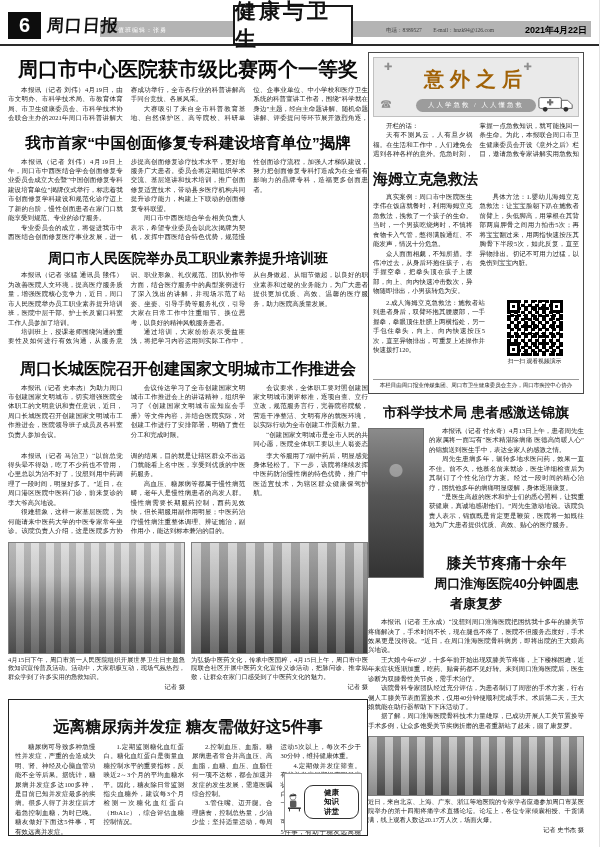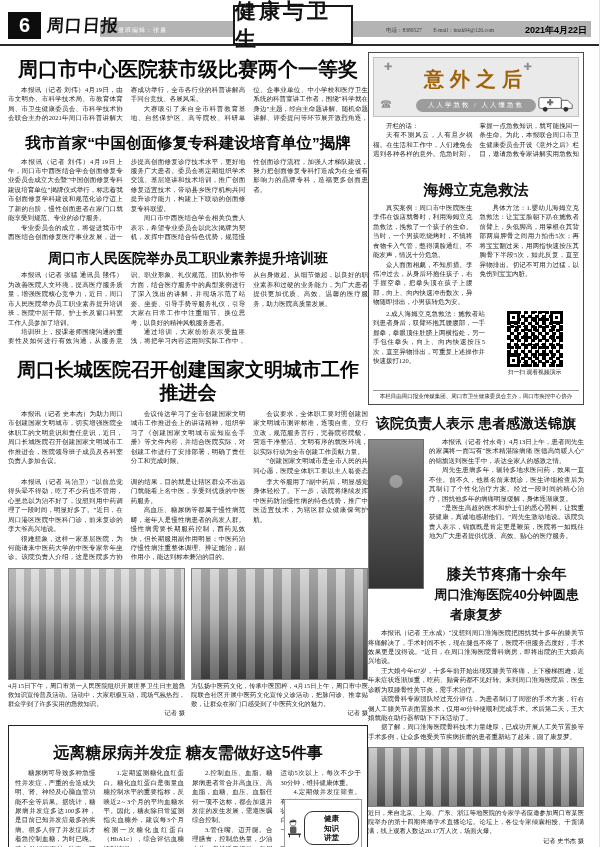--- a/index.html
+++ b/index.html
@@ -21,21 +21,21 @@
   .contact{position:absolute;left:386px;top:27px;font-size:5.5px;color:#414141;white-space:nowrap}
   .contact span{margin-right:10px}
   .date{position:absolute;right:12px;top:24px;font:700 9px "Liberation Sans",sans-serif;color:#000}
 
   
   .main{display:flex;padding:6px 8px 0}
   .colL{width:360px;height:795px;overflow:hidden}
   .colR{width:216px;height:795px;overflow:hidden}
 
   .t{font-family:"Liberation Sans",sans-serif;font-weight:700;text-align:center;margin:5px 0 4px;line-height:1.2;color:#090909}
-  .t1{font-size:20px}.t2{font-size:15.5px}.t3{font-size:14px}.t4{font-size:19px}.t5{font-size:17px}
+  .t1{font-size:20px}.t2{font-size:15.5px}.t3{font-size:14px}.t4{font-size:16px}.t5{font-size:17px}
   .body{font-size:6.5px;line-height:1.45;text-align:justify;color:#1d1d1d;overflow:hidden}
   .body p{margin:0;text-indent:2em}
   .c3{column-count:3;column-gap:8px;column-fill:auto}
   .c2{column-count:2;column-gap:7px;column-fill:auto}
   .c4{column-count:4;column-gap:8px;column-fill:auto}
   .hA{height:44px}.hB{height:88px}.hC{height:84px}.hD{height:68px}.hE{height:86px}
 
   
   .photorow{display:flex;gap:6px;margin-top:5px}
   figure{margin:0;flex:1}
@@ -63,21 +63,21 @@
   .banner{position:relative;height:58px;background:#eaeaea;border:1px solid #c0c0c0;text-align:center;overflow:hidden}
   .b-title{font:900 20px "Liberation Sans",sans-serif;letter-spacing:6px;margin-top:8px;color:#a16207}
   .b-pill{display:inline-block;background:#9c9c9c;color:#fff;border-radius:8px;font-size:6.5px;
           letter-spacing:2px;padding:2px 12px;margin-top:3px}
   .deco{position:absolute;color:#8e8e8e;font-size:10px}
   .deco.ph{left:6px;bottom:3px;font-size:12px}
   .deco.cr1{left:10px;top:3px}
   .deco.cr2{right:46px;top:3px}
   .amb{position:absolute;right:4px;bottom:3px;width:36px;height:20px}
   .opening{height:46px;margin-top:4px}
-  .yh{font:700 15px "Liberation Sans",sans-serif;text-align:center;margin:14px 0 3px}
+  .yh{font:700 15px "Liberation Sans",sans-serif;text-align:left;margin:3px 0 3px}
   .ybody1{height:104px}
   .qr-row{display:flex;gap:5px;margin-top:2px}
   .sidecol{width:112px;height:78px}
   .qrwrap{flex:1;text-align:center}
   .qr{width:56px;height:56px;margin:2px auto 1px;position:relative;background:
       conic-gradient(from 90deg,#000 90deg,transparent 0) 3px 2px/9px 9px,
       conic-gradient(#000 90deg,#fff 0 180deg,#000 0 270deg,#fff 0) 0 0/7px 7px}
   .f{position:absolute;width:13px;height:13px;border:3px solid #000;background:#fff;box-sizing:border-box}
   .f::after{content:"";position:absolute;inset:2px;background:#000}
   .f1{left:0;top:0}.f2{right:0;top:0}.f3{left:0;bottom:0}
@@ -254,21 +254,21 @@
               <div class="f f2"></div>
               <div class="f f3"></div>
             </div>
             <div class="qrcap">扫一扫 观看视频演示</div>
           </div>
         </div>
 
         <div class="yfooter">本栏目由周口报业传媒集团、周口市卫生健康委员会主办，周口市疾控中心协办</div>
       </section>
 
-      <h2 class="mt">该院负责人表示 患者感激送锦旗</h2>
+      <h2 class="mt">市科学技术局 患者感激送锦旗</h2>
 
       <div class="wrap">
         <div class="pphoto"></div>
         <div class="body">
             <p>本报讯（记者 付永奇）4月13日上午，患者周先生的家属将一面写有“医术精湛除病痛 医德高尚暖人心”的锦旗送到医生手中，表达全家人的感激之情。</p>
             <p>周先生患病多年，辗转多地求医问药，效果一直不佳。前不久，他慕名前来就诊，医生详细检查后为其制订了个性化治疗方案。经过一段时间的精心治疗，困扰他多年的病痛明显缓解，身体逐渐康复。</p>
             <p>“是医生高超的医术和护士们的悉心照料，让我重获健康，真诚地感谢他们。”周先生激动地说。该院负责人表示，锦旗既是肯定更是鞭策，医院将一如既往地为广大患者提供优质、高效、贴心的医疗服务。</p>
           </div>
         <h2 class="kt">
           <span class="l1">膝关节疼痛十余年</span><br>

